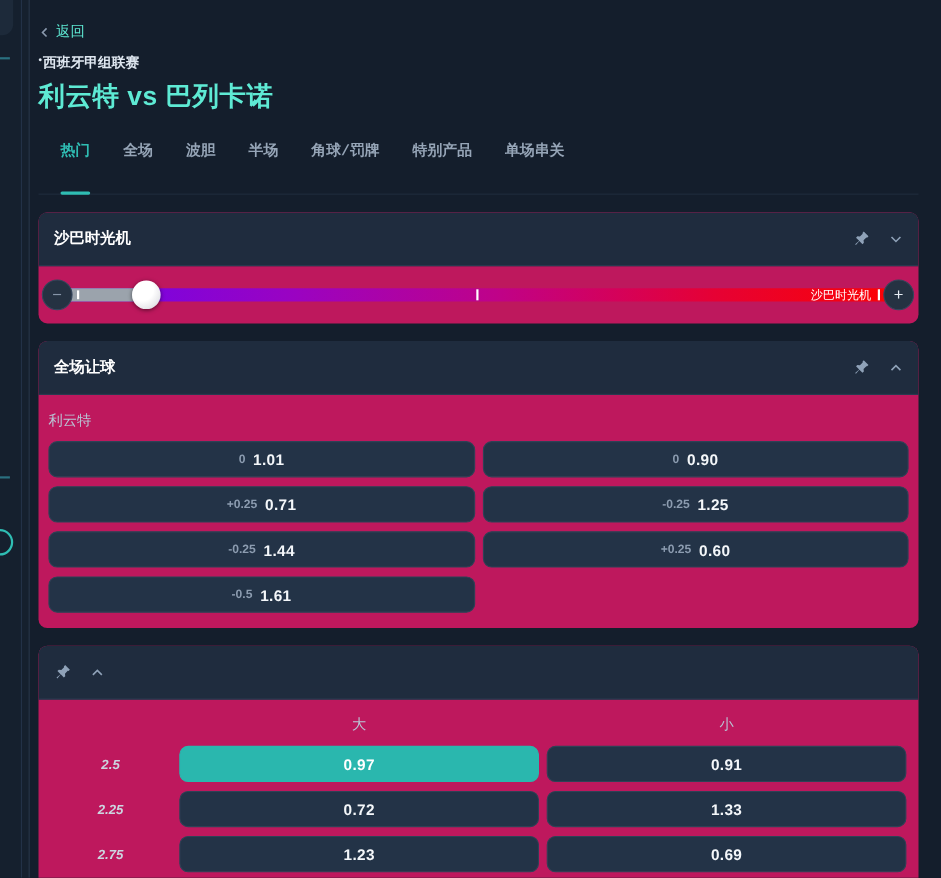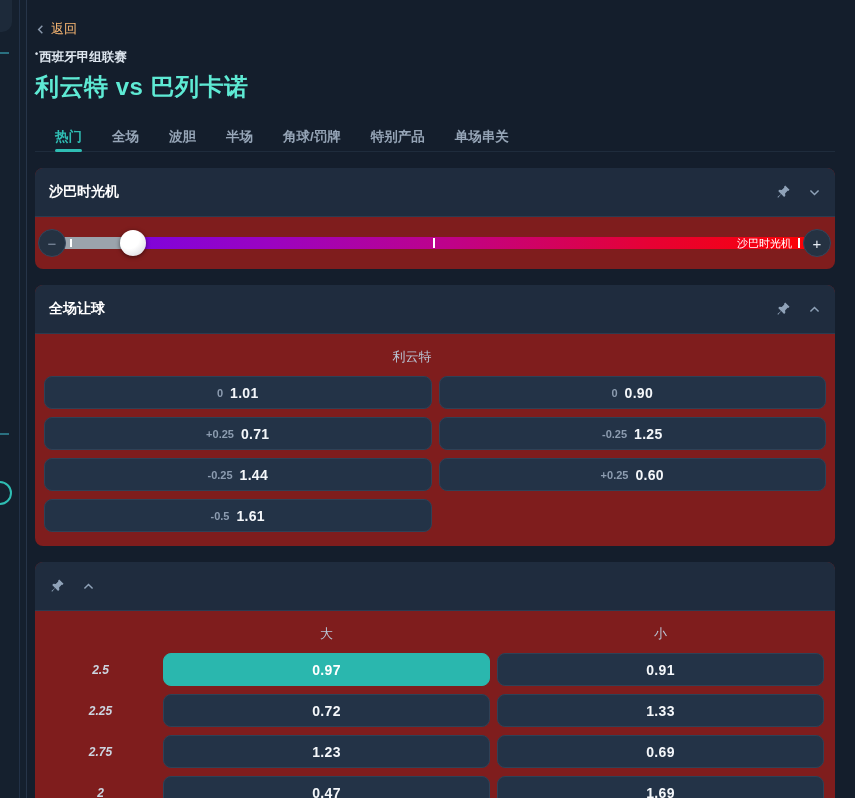--- a/index.html
+++ b/index.html
@@ -16,34 +16,34 @@
   .corner-remnant{position:absolute;left:-12px;top:-18px;width:24px;height:50px;
     border-radius:10px;background:#1d2a3a;}
   .edge-dash{position:absolute;left:0;width:9px;height:2px;background:#2a7080;}
   .edge-dash.d1{top:52px;}
   .edge-dash.d2{top:433px;}
   .edge-circle{position:absolute;left:-12px;top:481px;width:20px;height:20px;
     border:2px solid #2fbdb3;border-radius:50%;}
   
   .main{position:absolute;left:35px;top:0;width:800px;}
   .back-row{margin-top:20px;display:flex;align-items:center;gap:5px;
-    color:#fdba74;font-size:13px;width:max-content;cursor:pointer;}
+    color:#5eead4;font-size:13px;width:max-content;cursor:pointer;}
   .back-row svg{display:block;}
   .league-row{margin-top:11px;display:flex;align-items:flex-start;gap:1px;
     font-size:12.5px;color:#dfe7f0;font-weight:bold;}
   .league-bullet{font-size:9px;line-height:9px;margin-top:1px;}
   .match-title{margin-top:5px;font-size:24px;font-weight:bold;color:#5eead4;letter-spacing:.5px;}
   
   .tabs{margin-top:25px;display:flex;gap:30px;padding-left:20px;border-bottom:1px solid #1f2c3c;}
-  .tab{font-size:13.5px;font-weight:bold;color:#96a5b7;padding-bottom:5px;position:relative;cursor:pointer;}
+  .tab{font-size:13.5px;font-weight:bold;color:#96a5b7;padding-bottom:30px;position:relative;cursor:pointer;font-family:Liberation Mono, monospace;}
   .tab.active{color:#2fbdb3;}
   .tab.active::after{content:"";position:absolute;left:0;right:0;bottom:-1px;height:3px;
     background:#2fbdb3;border-radius:2px;}
   
-  .card{background:#7f1d1d;border-radius:8px;margin-top:16px;overflow:hidden;}
+  .card{background:#be185d;border-radius:8px;margin-top:16px;overflow:hidden;}
   .card-header{height:48px;background:#1f2c3e;display:flex;align-items:center;
     padding:0 14px;border-bottom:1px solid #2b3b50;}
   .card-title{font-size:14px;font-weight:bold;color:#ffffff;flex:1;}
   .hdr-icons{display:flex;align-items:center;gap:17px;color:#8fa2b8;}
   .hdr-icons svg{display:block;cursor:pointer;}
   
   .slider-body{position:relative;height:52px;}
   .slider-track{position:absolute;left:17px;top:20px;width:766px;height:12px;border-radius:6px;
     background:linear-gradient(90deg,#6d04ec 0%,#9a03c2 28%,#bf0289 52%,#e60134 78%,#fd0202 100%);}
   .slider-gray{position:absolute;left:0;top:0;width:90px;height:12px;
@@ -57,21 +57,21 @@
   .slider-knob{position:absolute;left:68px;top:-7px;width:26px;height:26px;border-radius:50%;
     background:radial-gradient(circle at 35% 32%,#ffffff 0 42%,#ebebee 68%,#c7cad0 100%);
     box-shadow:0 1px 4px rgba(0,0,0,.55);cursor:grab;}
   .slider-btn{position:absolute;top:12px;width:28px;height:28px;border-radius:50%;
     background:#253242;border:1px solid #35465c;display:flex;align-items:center;justify-content:center;
     font-size:15px;line-height:1;cursor:pointer;box-sizing:border-box;}
   .slider-btn.minus{left:3px;color:#8795a8;}
   .slider-btn.plus{left:768px;color:#e7edf4;}
   
   .team-row{display:grid;grid-template-columns:1fr 1fr;gap:7px;padding:14px 9px 10px;
-    text-align:right;font-size:13px;color:#b9c6d6;}
+    text-align:left;font-size:13px;color:#b9c6d6;}
   .odds-grid{display:grid;grid-template-columns:1fr 1fr;gap:8px 7px;padding:0 9px 14px;}
   .odds-cell{height:33px;background:#233347;border:1px solid #2f4156;border-radius:8px;
     display:flex;align-items:center;justify-content:center;gap:7px;cursor:pointer;box-sizing:border-box;}
   .line{font-size:11px;color:#8c9cb0;font-weight:bold;}
   .odds{font-size:14px;color:#f4f7fa;font-weight:bold;letter-spacing:.3px;}
   .ou-header-row{display:grid;grid-template-columns:111px 1fr 1fr;gap:7px;
     padding:14px 11px 10px 10px;text-align:center;font-size:13px;color:#b9c6d6;}
   .ou-grid{display:grid;grid-template-columns:111px 1fr 1fr;gap:8px 7px;
     padding:0 11px 14px 10px;align-items:center;}
   .ou-line{text-align:center;font-size:12px;font-weight:bold;color:#ccd5e0;font-style:italic;}

